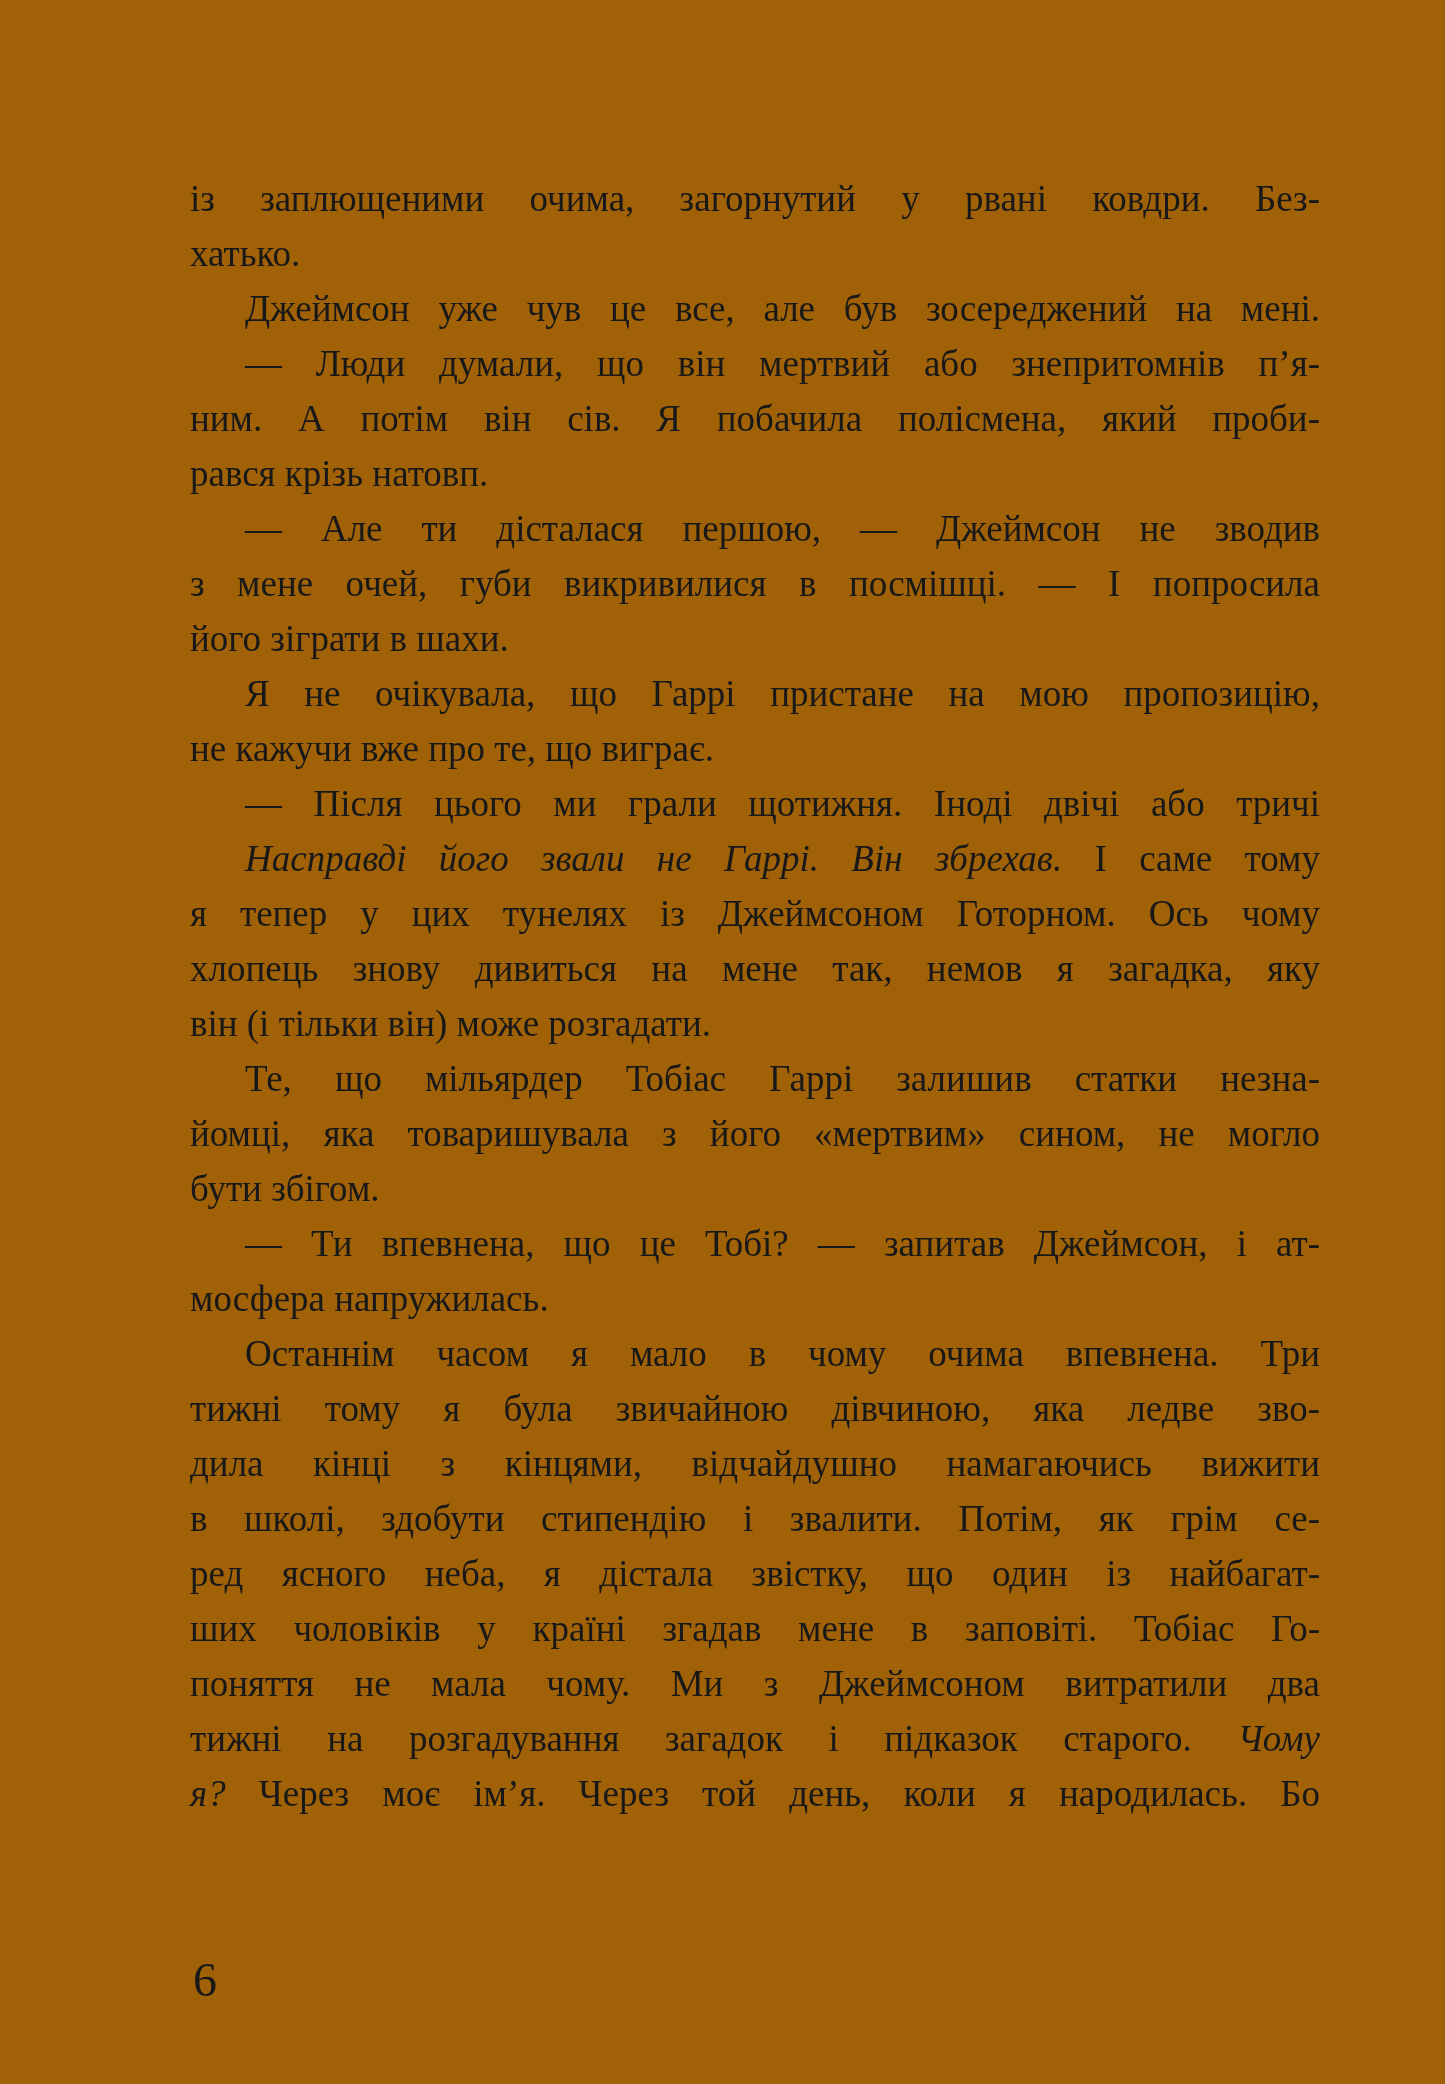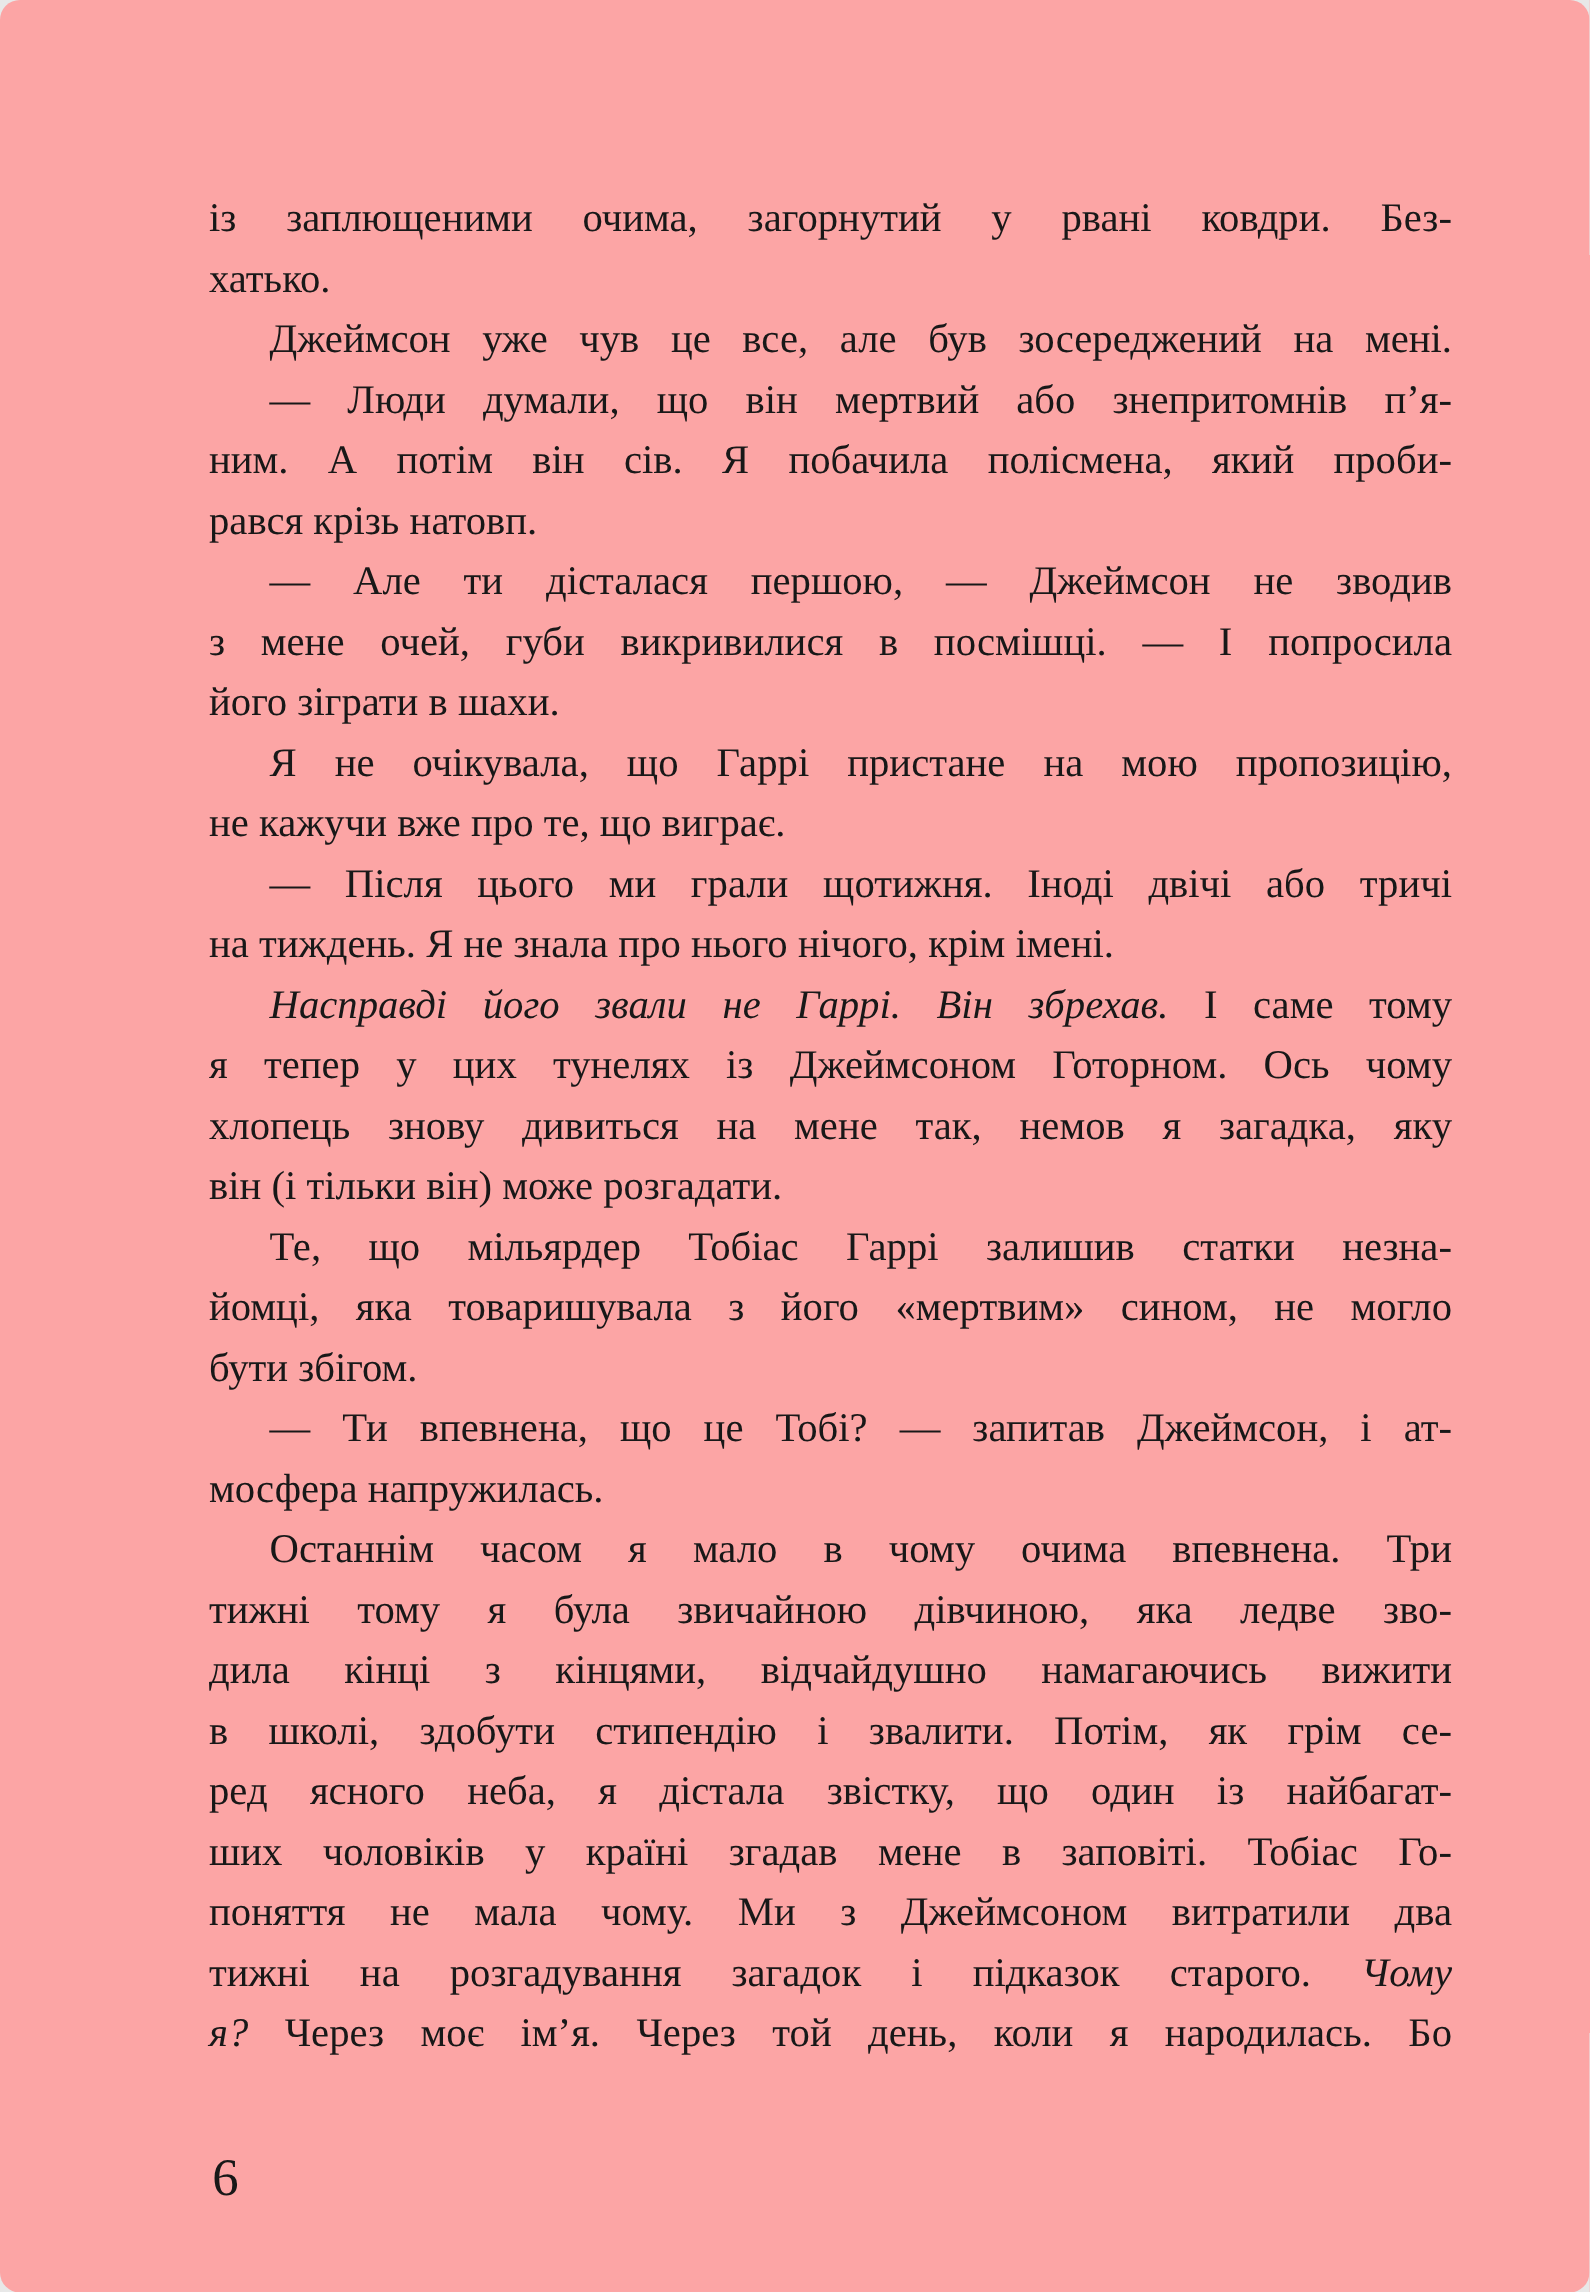--- a/index.html
+++ b/index.html
@@ -5,25 +5,24 @@
   html, body {
     margin: 0;
     padding: 0;
     background: #e8e8e8;
   }
   .page {
     position: relative;
     width: 1445px;
     height: 2084px;
     margin: 0 auto;
-    background: #fca5a5;
+    background: #a16207;
     overflow: hidden;
     font-family: "Liberation Serif", "DejaVu Serif", serif;
     color: #181818;
-    border-radius: 18px;
   }
   .text-block {
     position: absolute;
     left: 190px;
     top: 171px;
     width: 1130px;
     font-size: 37px;
     line-height: 55px;
   }
   .line {
@@ -61,21 +60,20 @@
       <div class="line indent"><span class="">Джеймсон уже чув це все, але був зосереджений на мені.</span></div>
       <div class="line indent"><span class="">— Люди думали, що він мертвий або знепритомнів п’я-</span></div>
       <div class="line"><span class="">ним. А потім він сів. Я побачила полісмена, який проби-</span></div>
       <div class="line para-end"><span class="">рався крізь натовп.</span></div>
       <div class="line indent"><span class="">— Але ти дісталася першою, — Джеймсон не зводив</span></div>
       <div class="line"><span class="">з мене очей, губи викривилися в посмішці. — І попросила</span></div>
       <div class="line para-end"><span class="">його зіграти в шахи.</span></div>
       <div class="line indent"><span class="">Я не очікувала, що Гаррі пристане на мою пропозицію,</span></div>
       <div class="line para-end"><span class="">не кажучи вже про те, що виграє.</span></div>
       <div class="line indent"><span class="">— Після цього ми грали щотижня. Іноді двічі або тричі</span></div>
-      <div class="line para-end"><span class="">на тиждень. Я не знала про нього нічого, крім імені.</span></div>
       <div class="line indent"><span class="italic">Насправді його звали не Гаррі. Він збрехав.</span><span class=""> І саме тому</span></div>
       <div class="line"><span class="">я тепер у цих тунелях із Джеймсоном Готорном. Ось чому</span></div>
       <div class="line"><span class="">хлопець знову дивиться на мене так, немов я загадка, яку</span></div>
       <div class="line para-end"><span class="">він (і тільки він) може розгадати.</span></div>
       <div class="line indent"><span class="">Те, що мільярдер Тобіас Гаррі залишив статки незна-</span></div>
       <div class="line"><span class="">йомці, яка товаришувала з його «мертвим» сином, не могло</span></div>
       <div class="line para-end"><span class="">бути збігом.</span></div>
       <div class="line indent"><span class="">— Ти впевнена, що це Тобі? — запитав Джеймсон, і ат-</span></div>
       <div class="line para-end"><span class="">мосфера напружилась.</span></div>
       <div class="line indent"><span class="">Останнім часом я мало в чому очима впевнена. Три</span></div>

